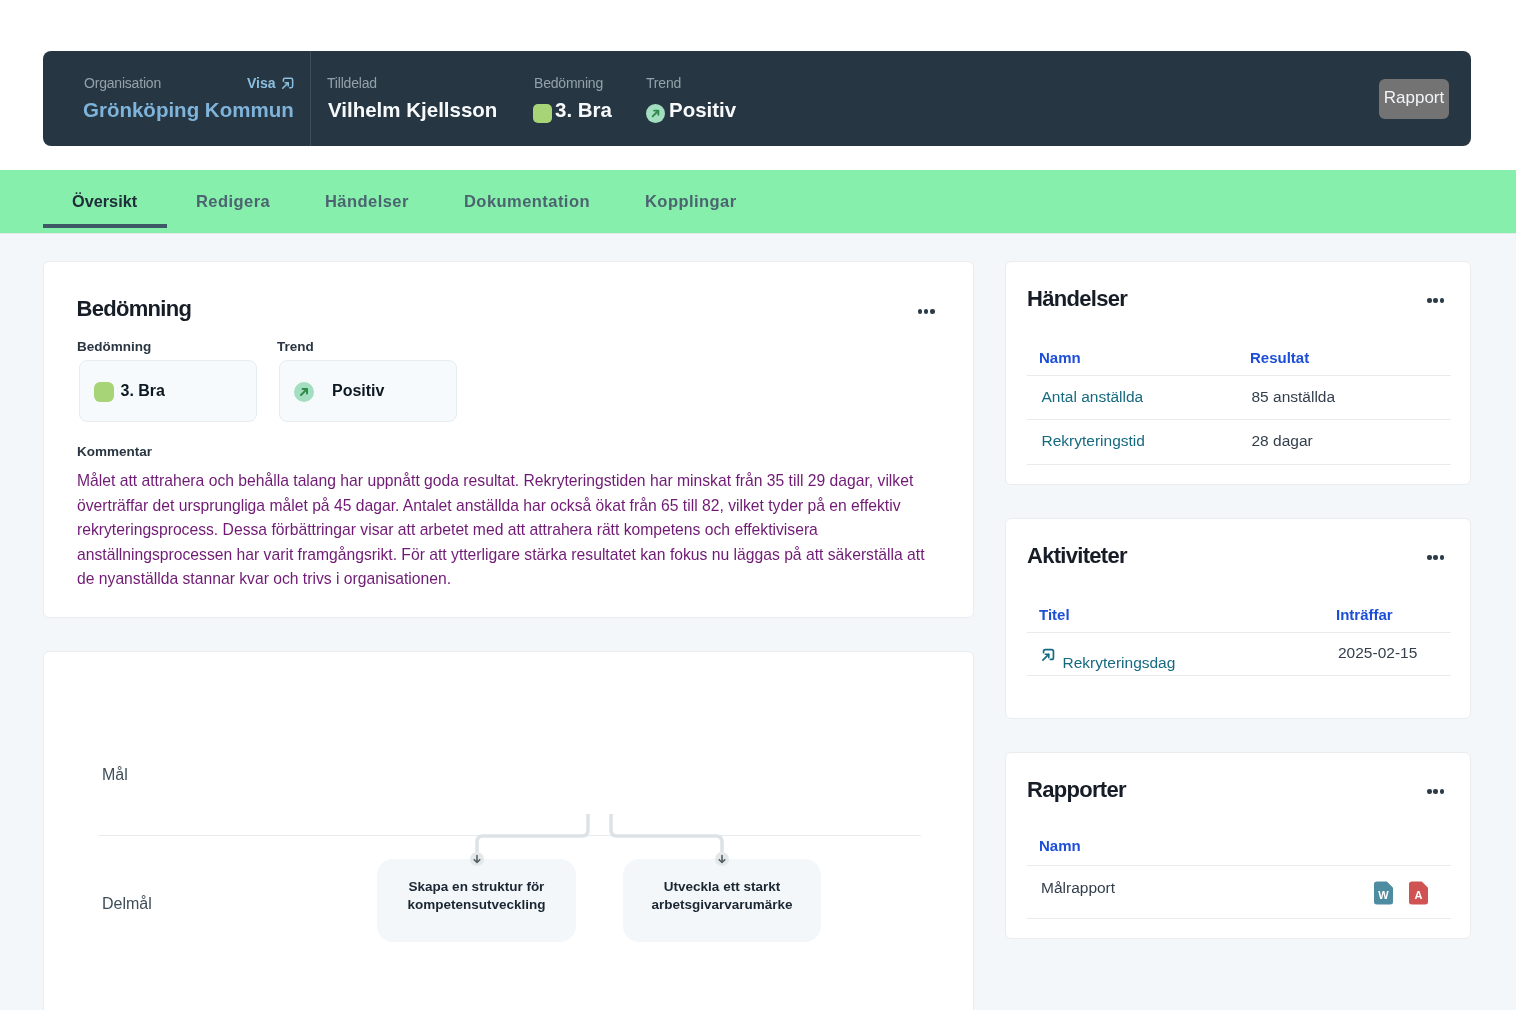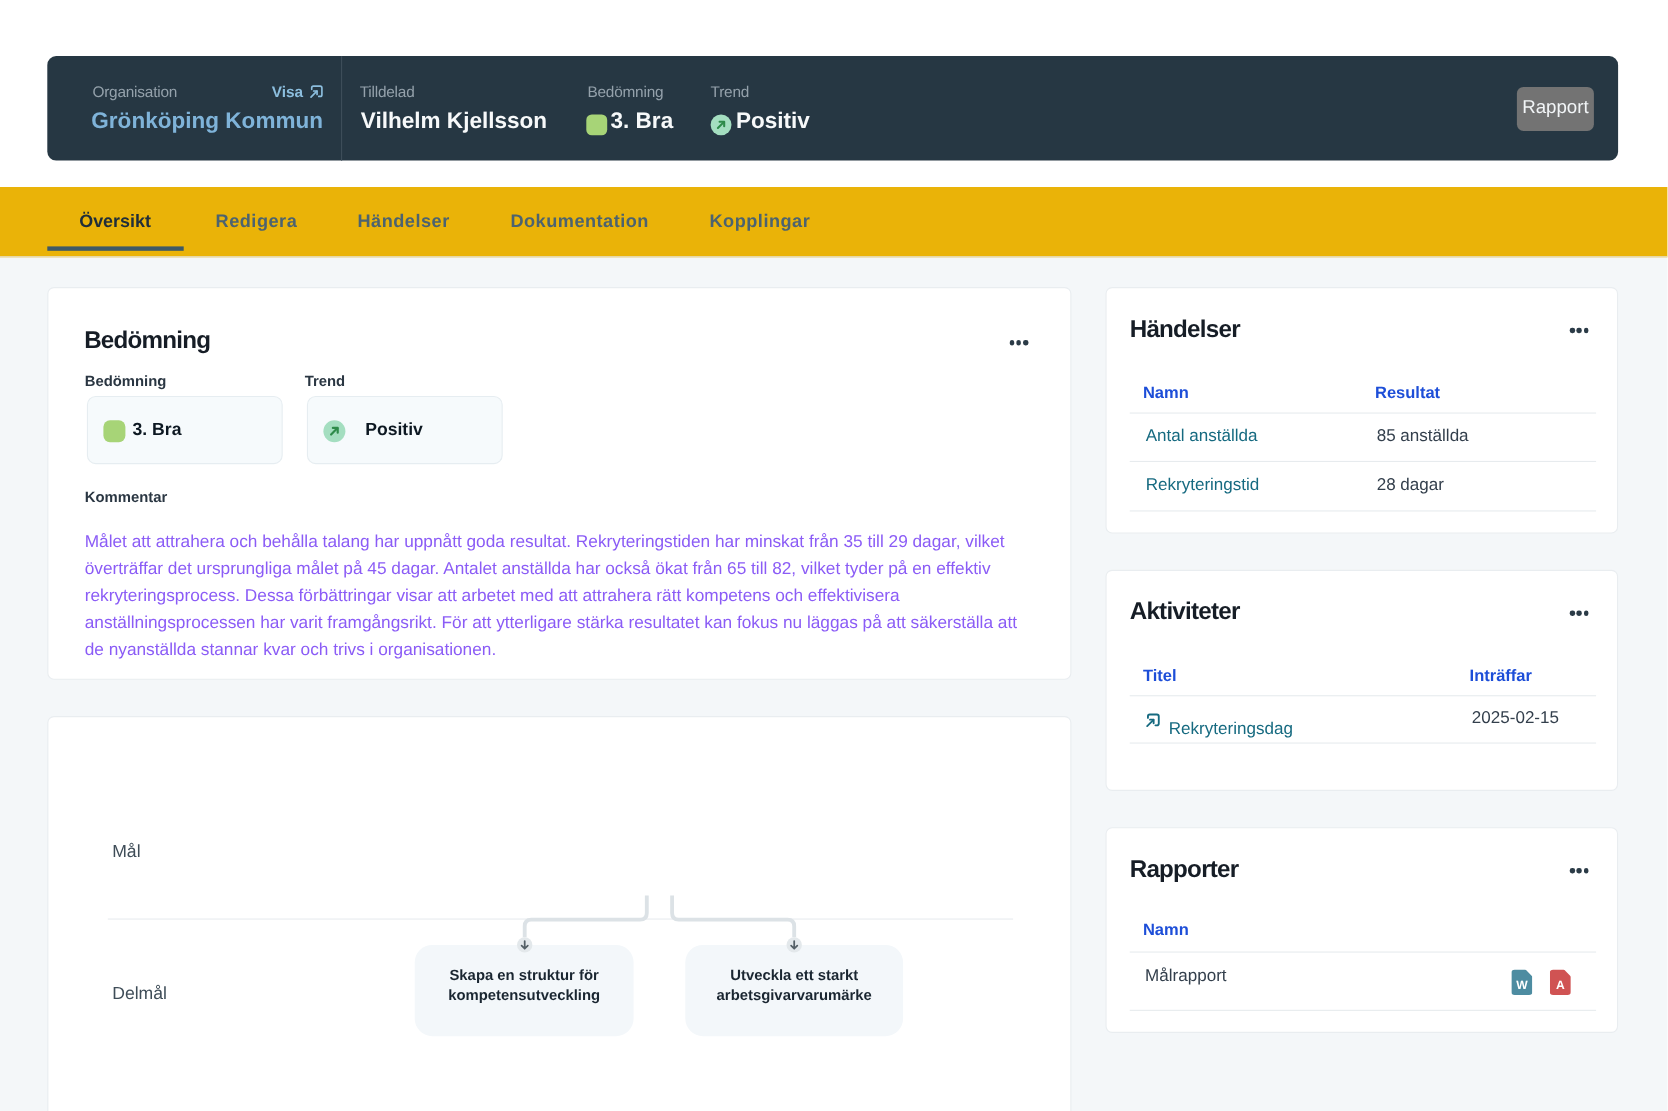--- a/index.html
+++ b/index.html
@@ -10,40 +10,40 @@
 
   
   #hdr { left:43px; top:51px; width:1428px; height:95px; background:#263743; border-radius:8px; }
   .hlabel { font-size:14px; line-height:14px; letter-spacing:-0.2px; color:#94a1ab; }
   .hval { font-size:20.5px; line-height:20.5px; font-weight:700; color:#f7f9fa; }
   #hdr .visa { left:204px; top:24px; color:#8cbede; font-size:14px; line-height:14px; font-weight:700; }
   #hdr .divider { left:267px; top:0; width:1px; height:95px; background:#3d4d59; }
   #rapportbtn { left:1336px; top:28px; width:70px; height:40px; background:#737373; border-radius:6px; color:#f2f5f7; font-size:17px; text-align:center; line-height:38px; }
 
   
-  #tabs { left:0; top:170px; width:1516px; height:64px; border-bottom:1px solid #e4e9ec; background:#eab308; }
+  #tabs { left:0; top:170px; width:1516px; height:64px; border-bottom:1px solid #e4e9ec; background:#86efac; }
   .tab { top:23px; font-size:16.5px; line-height:16.5px; color:#4c6370; font-weight:700; letter-spacing:0.45px; }
   .tab.active { color:#202e3a; letter-spacing:0; font-size:16.3px; }
   #underline { left:43px; top:224px; width:124px; height:4px; background:#3e5966; }
 
   
   .card { background:#fff; border:1px solid #e9edf0; border-radius:6px; }
   .cardtitle { font-size:22px; line-height:22px; font-weight:700; color:#161d26; letter-spacing:-0.7px; }
   .dots i { display:inline-block; width:4.5px; height:4.5px; border-radius:50%; background:#2b3b47; margin-left:1.7px; float:left; }
 
   
   #card1 { left:43px; top:261px; width:931px; height:357px; }
   #card1 .title { left:32.5px; top:36px; }
   #card1 .dots { left:872px; top:47px; }
   .sublabel { font-size:13.5px; line-height:13.5px; font-weight:700; color:#2a3642; }
   .pill { position:absolute; top:98px; width:178px; height:62px; background:#f6fafc; border:1px solid #e6edf1; border-radius:8px; }
   .pill .ic { position:absolute; left:14px; top:21px; }
   .pill .tx { position:absolute; left:40.5px; top:22px; font-size:16px; line-height:16px; font-weight:700; color:#0d1822; }
   #card1 .kom { left:33px; top:183px; }
-  #card1 .para { left:33px; top:219px; width:884px; font-size:15.7px; line-height:24.6px; color:#8b5cf6; }
+  #card1 .para { left:33px; top:207px; width:884px; font-size:15.7px; line-height:24.6px; color:#701a75; }
 
   
   #card2 { left:43px; top:651px; width:931px; height:500px; }
   #card2 .mal { left:58px; top:115px; font-size:16px; line-height:16px; color:#3f4d58; }
   #card2 .delmal { left:58px; top:244px; font-size:16px; line-height:16px; color:#3f4d58; }
   #card2 .darkbox { left:455px; top:77px; width:200px; height:84px; background:#5f7b82; border-radius:12px; color:#fff; font-size:13.5px; font-weight:700; text-align:center; line-height:18px; padding-top:22.5px; }
   #card2 .hsep { left:54px; top:183px; width:823px; height:1px; background:#e8ecef; }
   .subbox { position:absolute; top:207px; height:83px; background:#f3f7fa; border-radius:16px; font-size:13.5px; font-weight:700; color:#1a2631; text-align:center; line-height:18px; padding-top:19px; }
 
   

